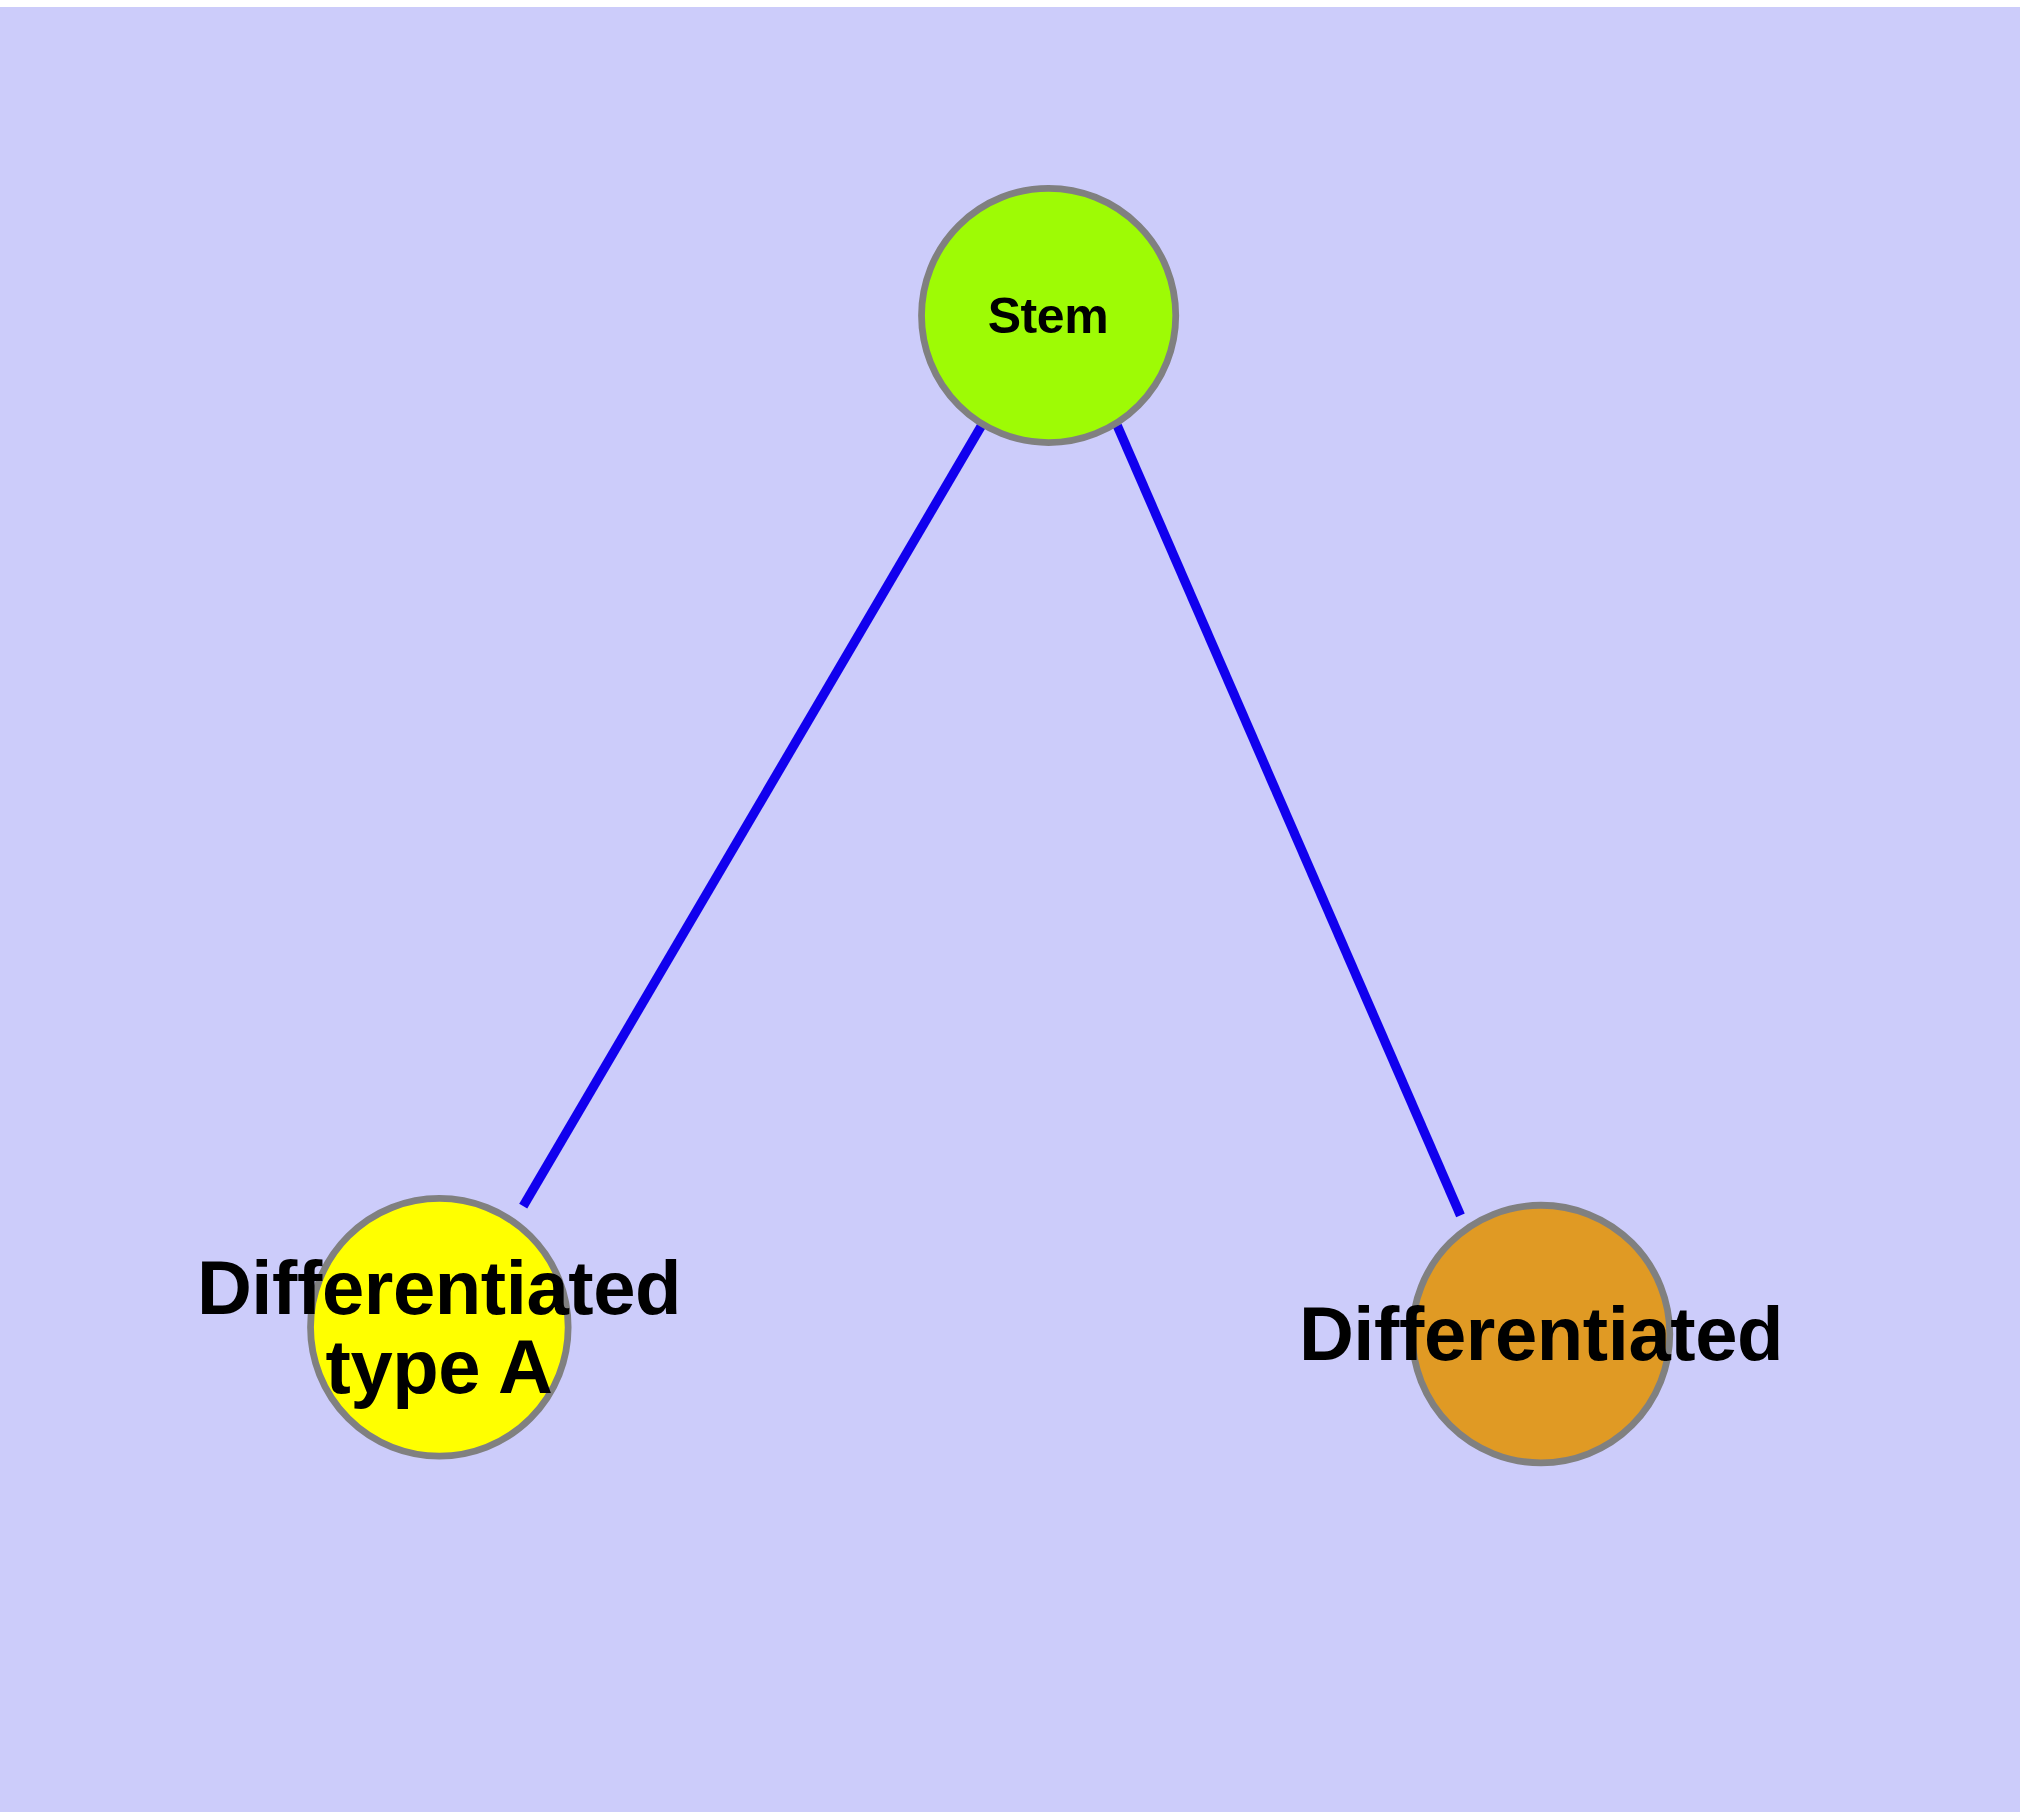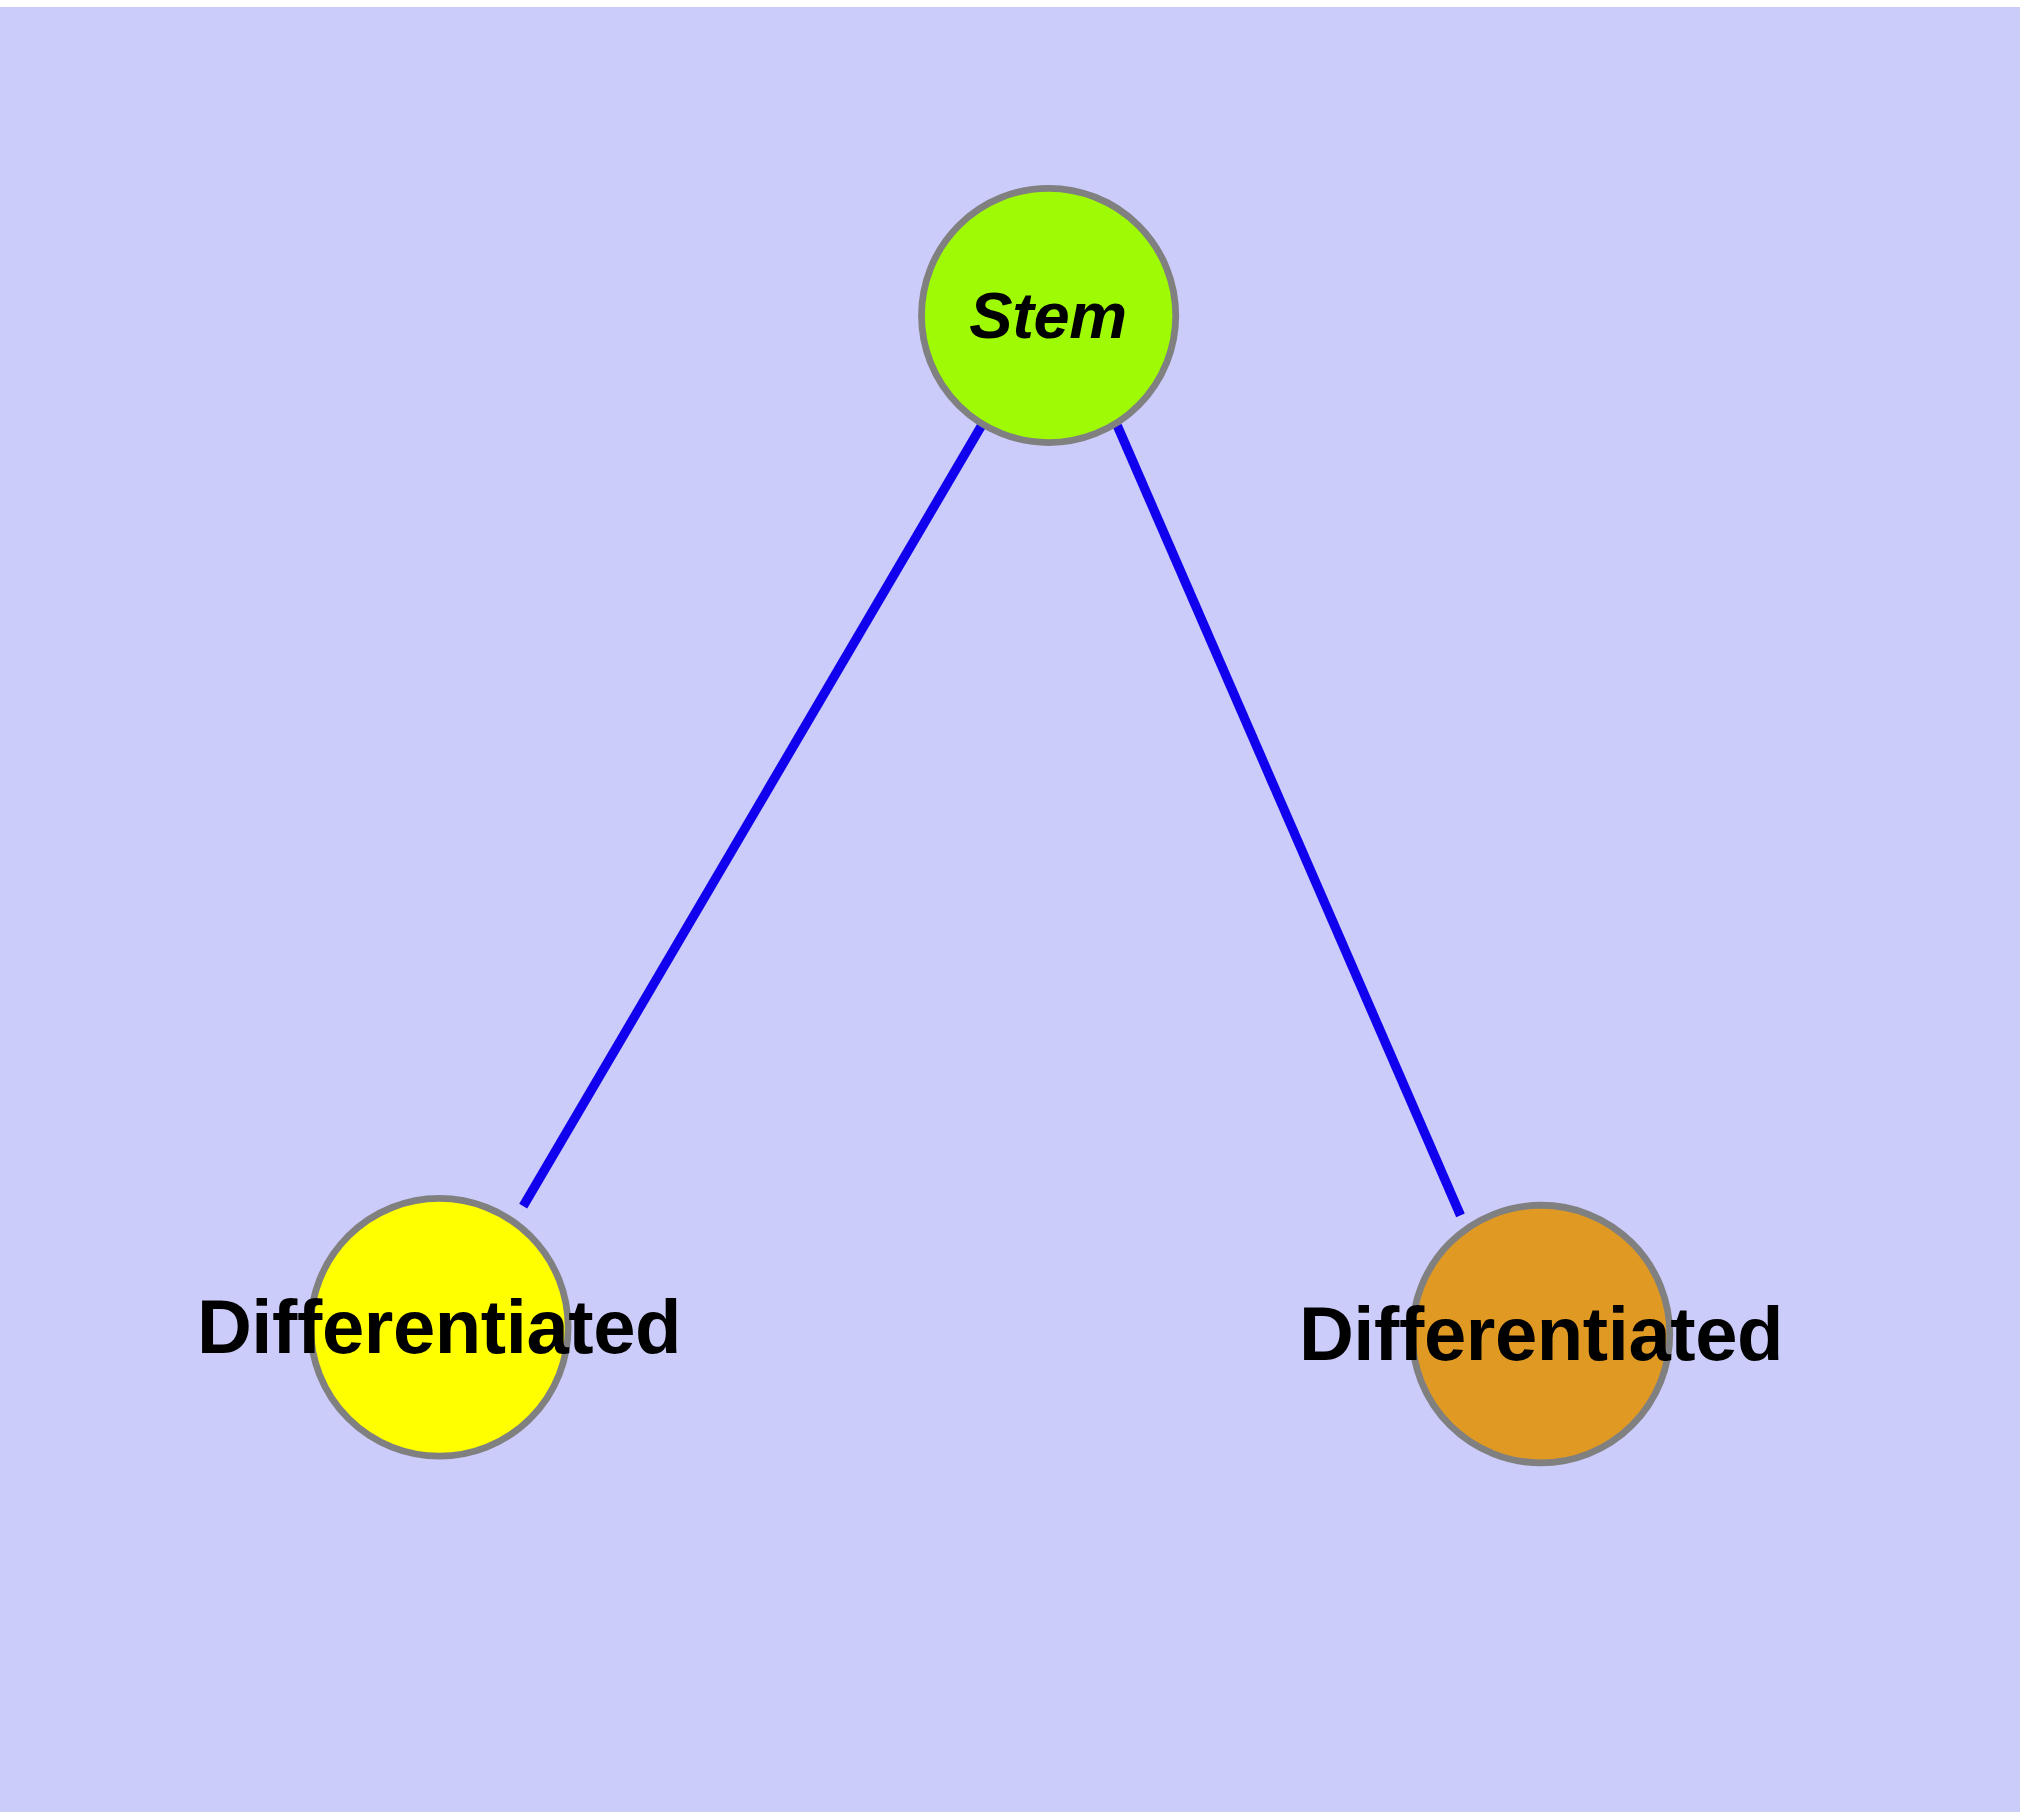--- a/index.html
+++ b/index.html
@@ -46,25 +46,24 @@
     color: #000000;
     line-height: 1.04;
     white-space: nowrap;
     pointer-events: none;
     letter-spacing: -0.4px;
   }
   .node-label .label-line {
     display: block;
   }
   #label-stem {
-    font-size: 65px;
+    font-size: 50px;
     left: 1048px;
     top: 309px;
     transform: translate(-50%, -50%);
-    font-style: italic;
   }
   #label-type-a {
     font-size: 76px;
     left: 439px;
     top: 1320px;
     transform: translate(-50%, -50%);
   }
   #label-type-b {
     font-size: 76px;
     left: 1541px;
@@ -91,20 +90,21 @@
         <circle class="node-circle" cx="1818" cy="1566" r="152" fill="#e09a24" stroke="#808080"></circle>
       </g>
     </svg>
 
     <div class="node-label" id="label-stem" style="left: 1048px; top: 309px; color: rgb(0, 0, 0);">
       <span class="label-line">Stem</span>
     </div>
 
     <div class="node-label" id="label-type-a" style="left: 439px; top: 1320px; color: rgb(0, 0, 0);">
       <span class="label-line">Differentiated</span>
+      <span class="label-line">type A</span>
     </div>
 
     <div class="node-label" id="label-type-b" style="left: 1541px; top: 1327px; color: rgb(0, 0, 0);">
       <span class="label-line">Differentiated</span>
     </div>
 
   </div>
 </div>
 
 

